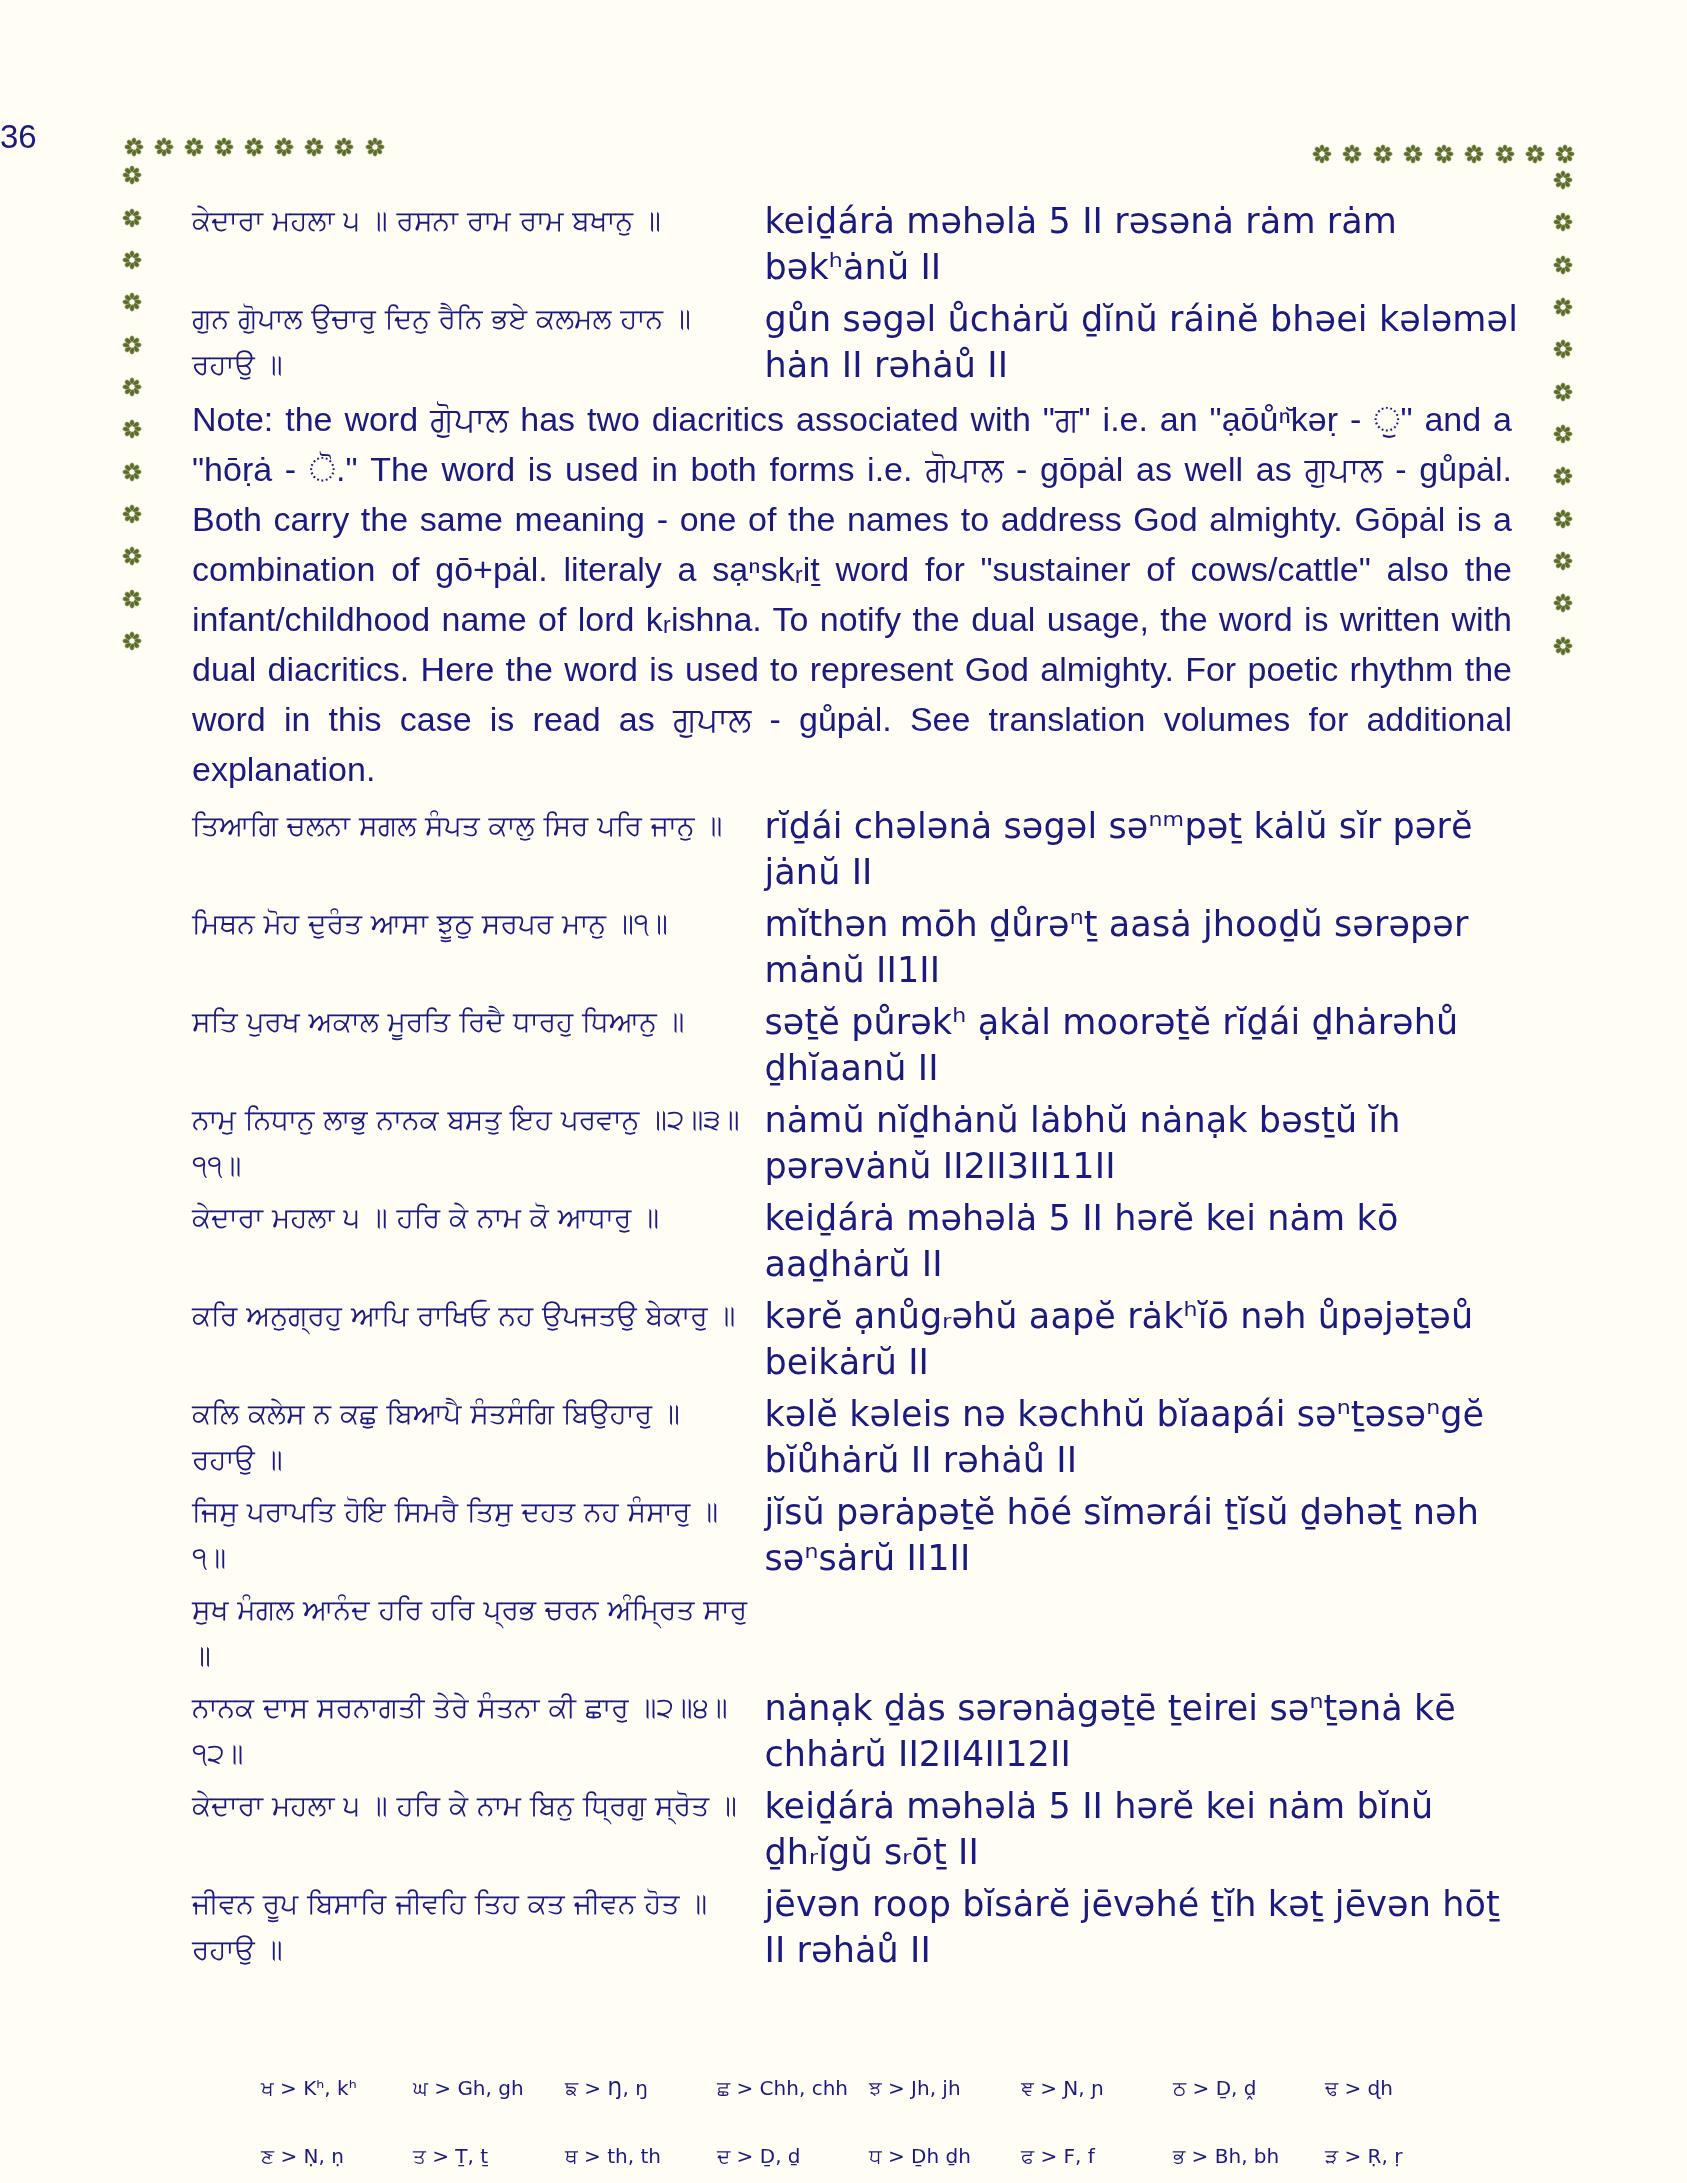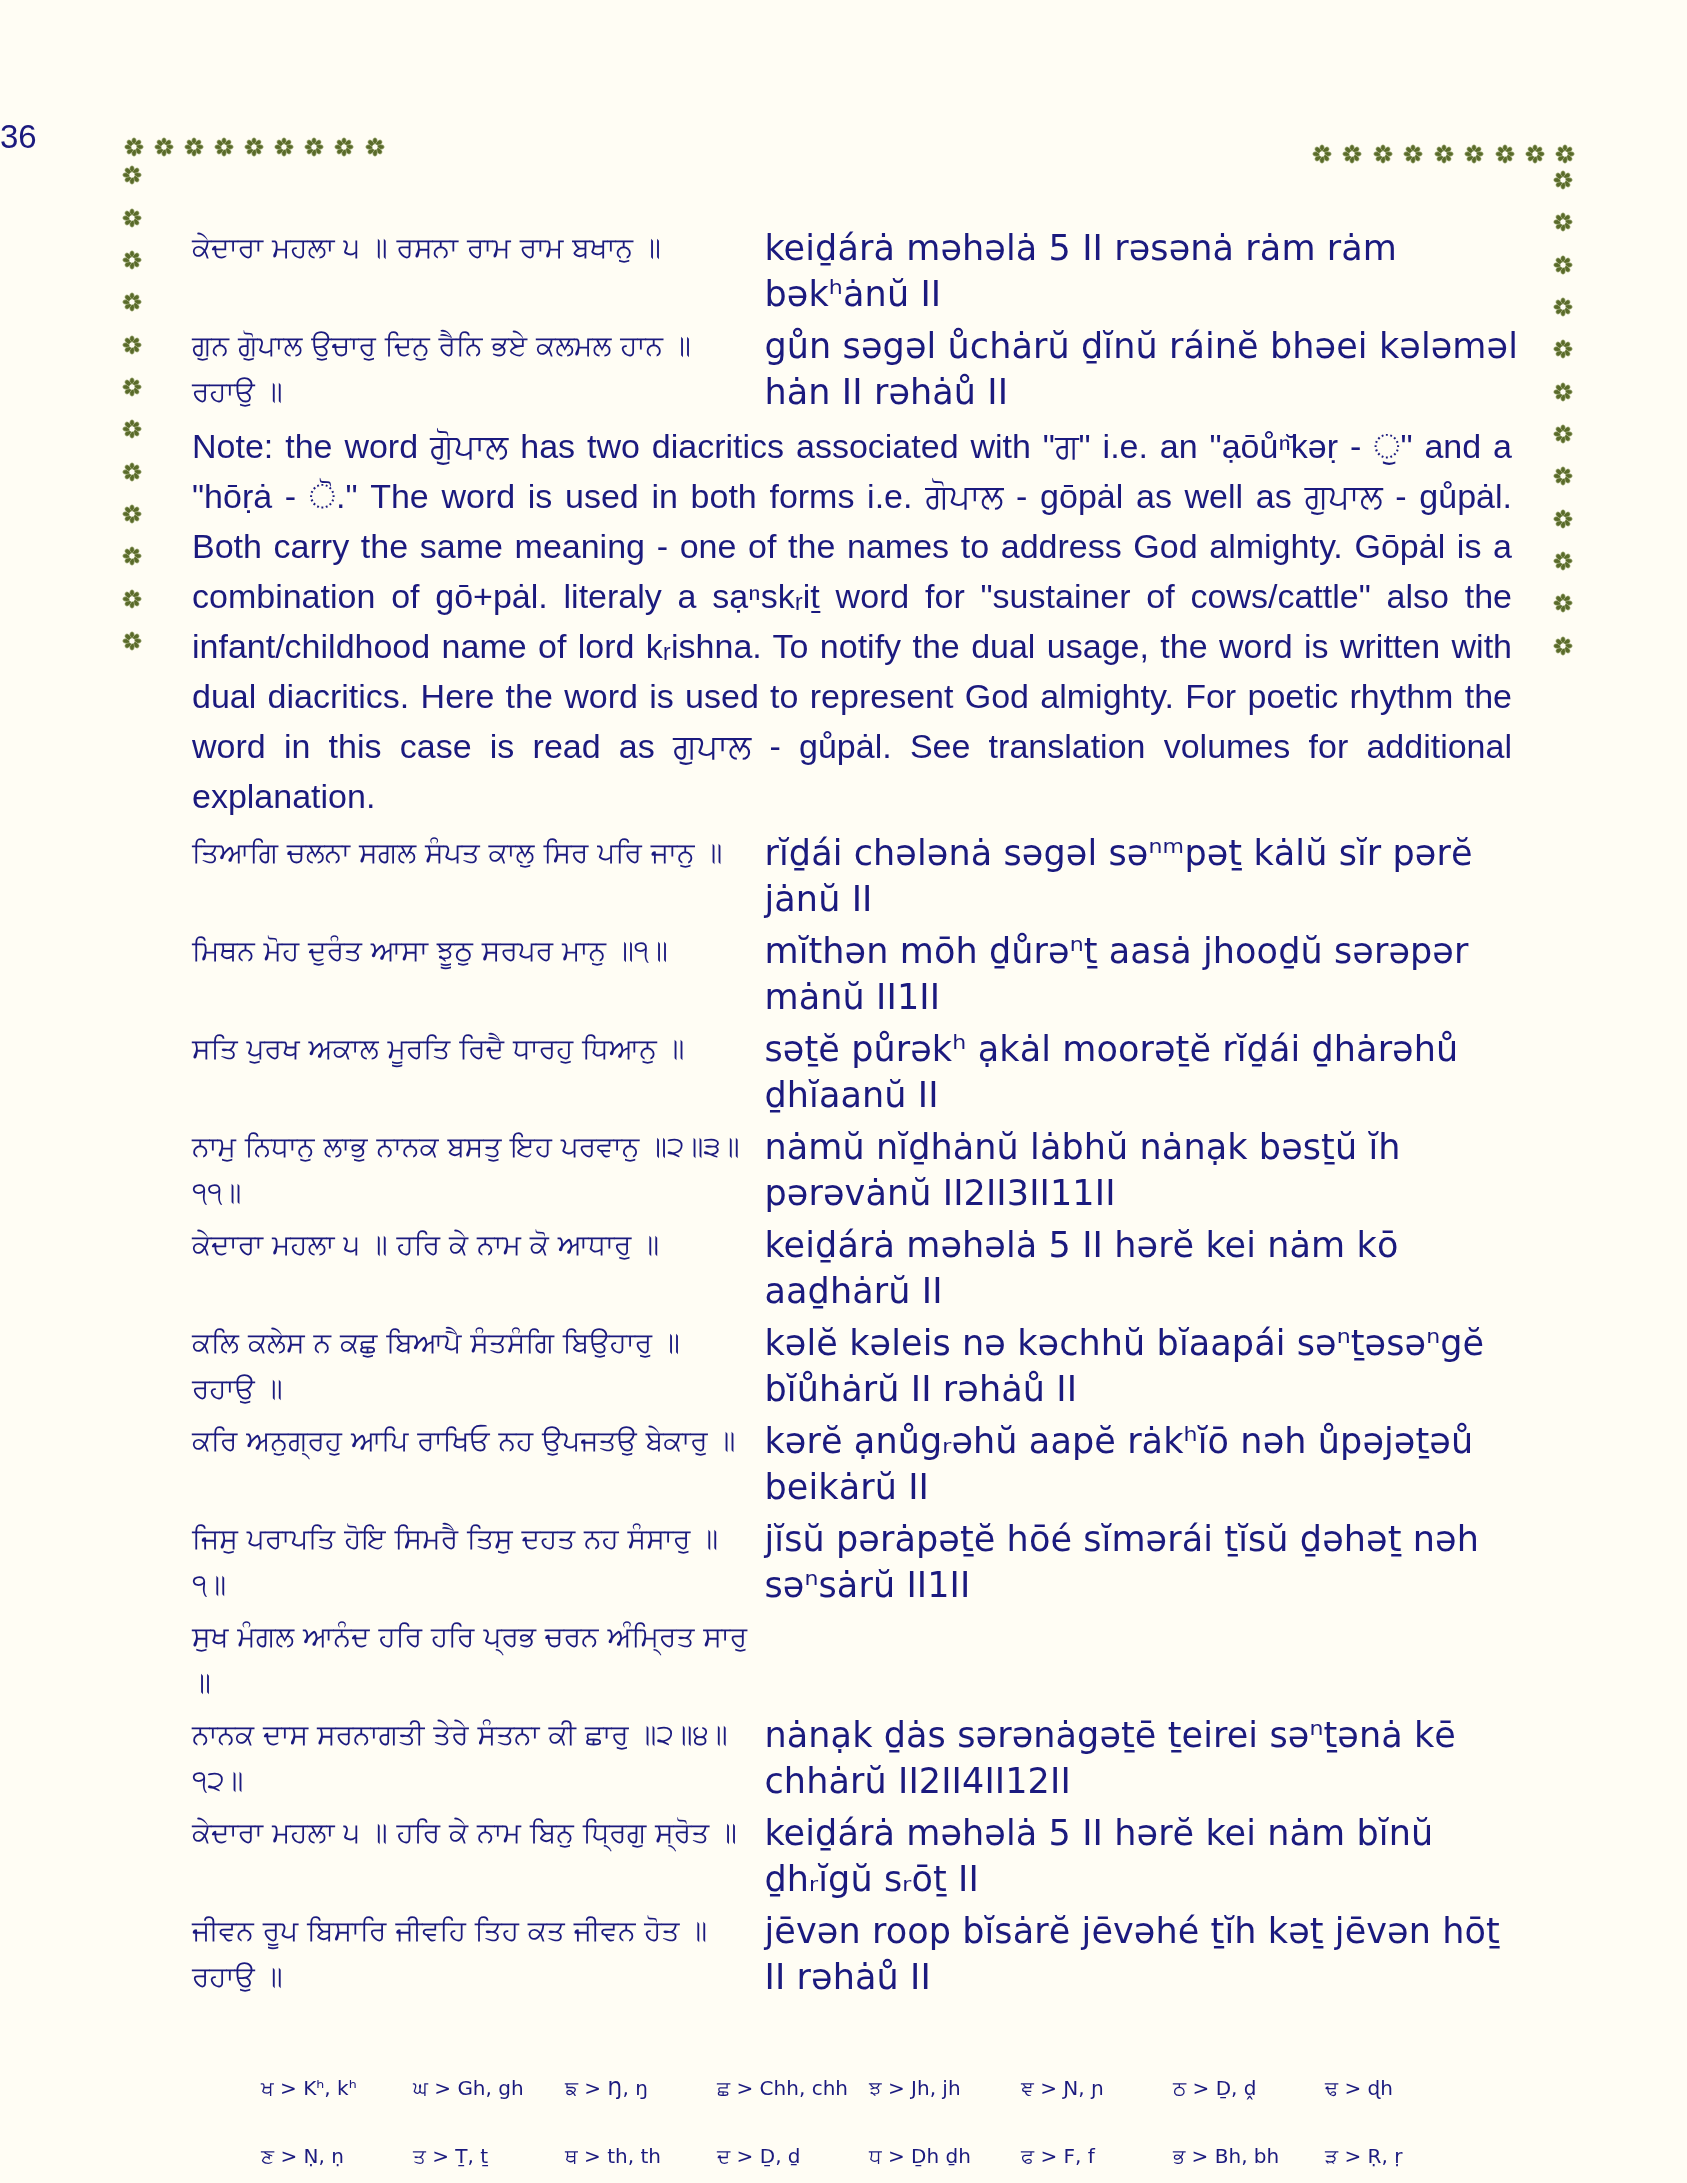--- a/index.html
+++ b/index.html
@@ -15,21 +15,21 @@
     position: absolute; left: 0; width: 1687px; top: 118px;
     text-align: left; font-size: 33px; color: #1b1a7e;
     font-family: "Liberation Sans", "DejaVu Sans", sans-serif;
   }
   .flower {
     position: absolute; width: 20px; height: 20px;
   }
   .flower svg { width: 20px; height: 20px; display: block; }
 
   .content {
-    position: absolute; left: 192px; top: 198px; width: 1330px; margin-top: 27px;
+    position: absolute; left: 192px; top: 198px; width: 1330px;
   }
   .verse-row {
     display: flex; align-items: flex-start;
     font-size: 30px; line-height: 46px;
     margin-bottom: 6px;
   }
   .gurmukhi {
     width: 556px; flex: 0 0 556px;
     padding-right: 16.5px;
     font-family: "DejaVu Sans", sans-serif;
@@ -723,26 +723,26 @@
       </div>
       <div class="verse-row">
         <div class="gurmukhi">ਨਾਮੁ ਨਿਧਾਨੁ ਲਾਭੁ ਨਾਨਕ ਬਸਤੁ ਇਹ ਪਰਵਾਨੁ ॥੨॥੩॥੧੧॥</div>
         <div class="translit">nȧmŭ nĭḏhȧnŭ lȧbhŭ nȧnạk bəsṯŭ ĭh pərəvȧnŭ II2II3II11II</div>
       </div>
       <div class="verse-row">
         <div class="gurmukhi">ਕੇਦਾਰਾ ਮਹਲਾ ੫ ॥ ਹਰਿ ਕੇ ਨਾਮ ਕੋ ਆਧਾਰੁ ॥</div>
         <div class="translit">keiḏárȧ məhəlȧ 5 II hərĕ kei nȧm kō aaḏhȧrŭ II</div>
       </div>
       <div class="verse-row">
+        <div class="gurmukhi">ਕਰਿ ਅਨੁਗ੍ਰਹੁ ਆਪਿ ਰਾਖਿਓ ਨਹ ਉਪਜਤਉ ਬੇਕਾਰੁ ॥</div>
+        <div class="translit">kərĕ ạnůgᵣəhŭ aapĕ rȧkʰĭō nəh ůpəjəṯəů beikȧrŭ II</div>
+      </div>
+      <div class="verse-row">
         <div class="gurmukhi">ਕਲਿ ਕਲੇਸ ਨ ਕਛੁ ਬਿਆਪੈ ਸੰਤਸੰਗਿ ਬਿਉਹਾਰੁ ॥ ਰਹਾਉ ॥</div>
         <div class="translit">kəlĕ kəleis nə  kəchhŭ bĭaapái səⁿṯəsəⁿgĕ bĭůhȧrŭ II rəhȧů II</div>
-      </div>
-      <div class="verse-row">
-        <div class="gurmukhi">ਕਰਿ ਅਨੁਗ੍ਰਹੁ ਆਪਿ ਰਾਖਿਓ ਨਹ ਉਪਜਤਉ ਬੇਕਾਰੁ ॥</div>
-        <div class="translit">kərĕ ạnůgᵣəhŭ aapĕ rȧkʰĭō nəh ůpəjəṯəů beikȧrŭ II</div>
       </div>
       <div class="verse-row">
         <div class="gurmukhi">ਜਿਸੁ ਪਰਾਪਤਿ ਹੋਇ ਸਿਮਰੈ ਤਿਸੁ ਦਹਤ ਨਹ ਸੰਸਾਰੁ ॥੧॥</div>
         <div class="translit">jĭsŭ pərȧpəṯĕ hōé sĭmərái ṯĭsŭ ḏəhəṯ  nəh səⁿsȧrŭ II1II</div>
       </div>
       <div class="verse-row">
         <div class="gurmukhi">ਸੁਖ ਮੰਗਲ ਆਨੰਦ ਹਰਿ ਹਰਿ ਪ੍ਰਭ ਚਰਨ ਅੰਮ੍ਰਿਤ ਸਾਰੁ ॥</div>
       </div>
       <div class="verse-row">
         <div class="gurmukhi">ਨਾਨਕ ਦਾਸ ਸਰਨਾਗਤੀ ਤੇਰੇ ਸੰਤਨਾ ਕੀ ਛਾਰੁ ॥੨॥੪॥੧੨॥</div>

